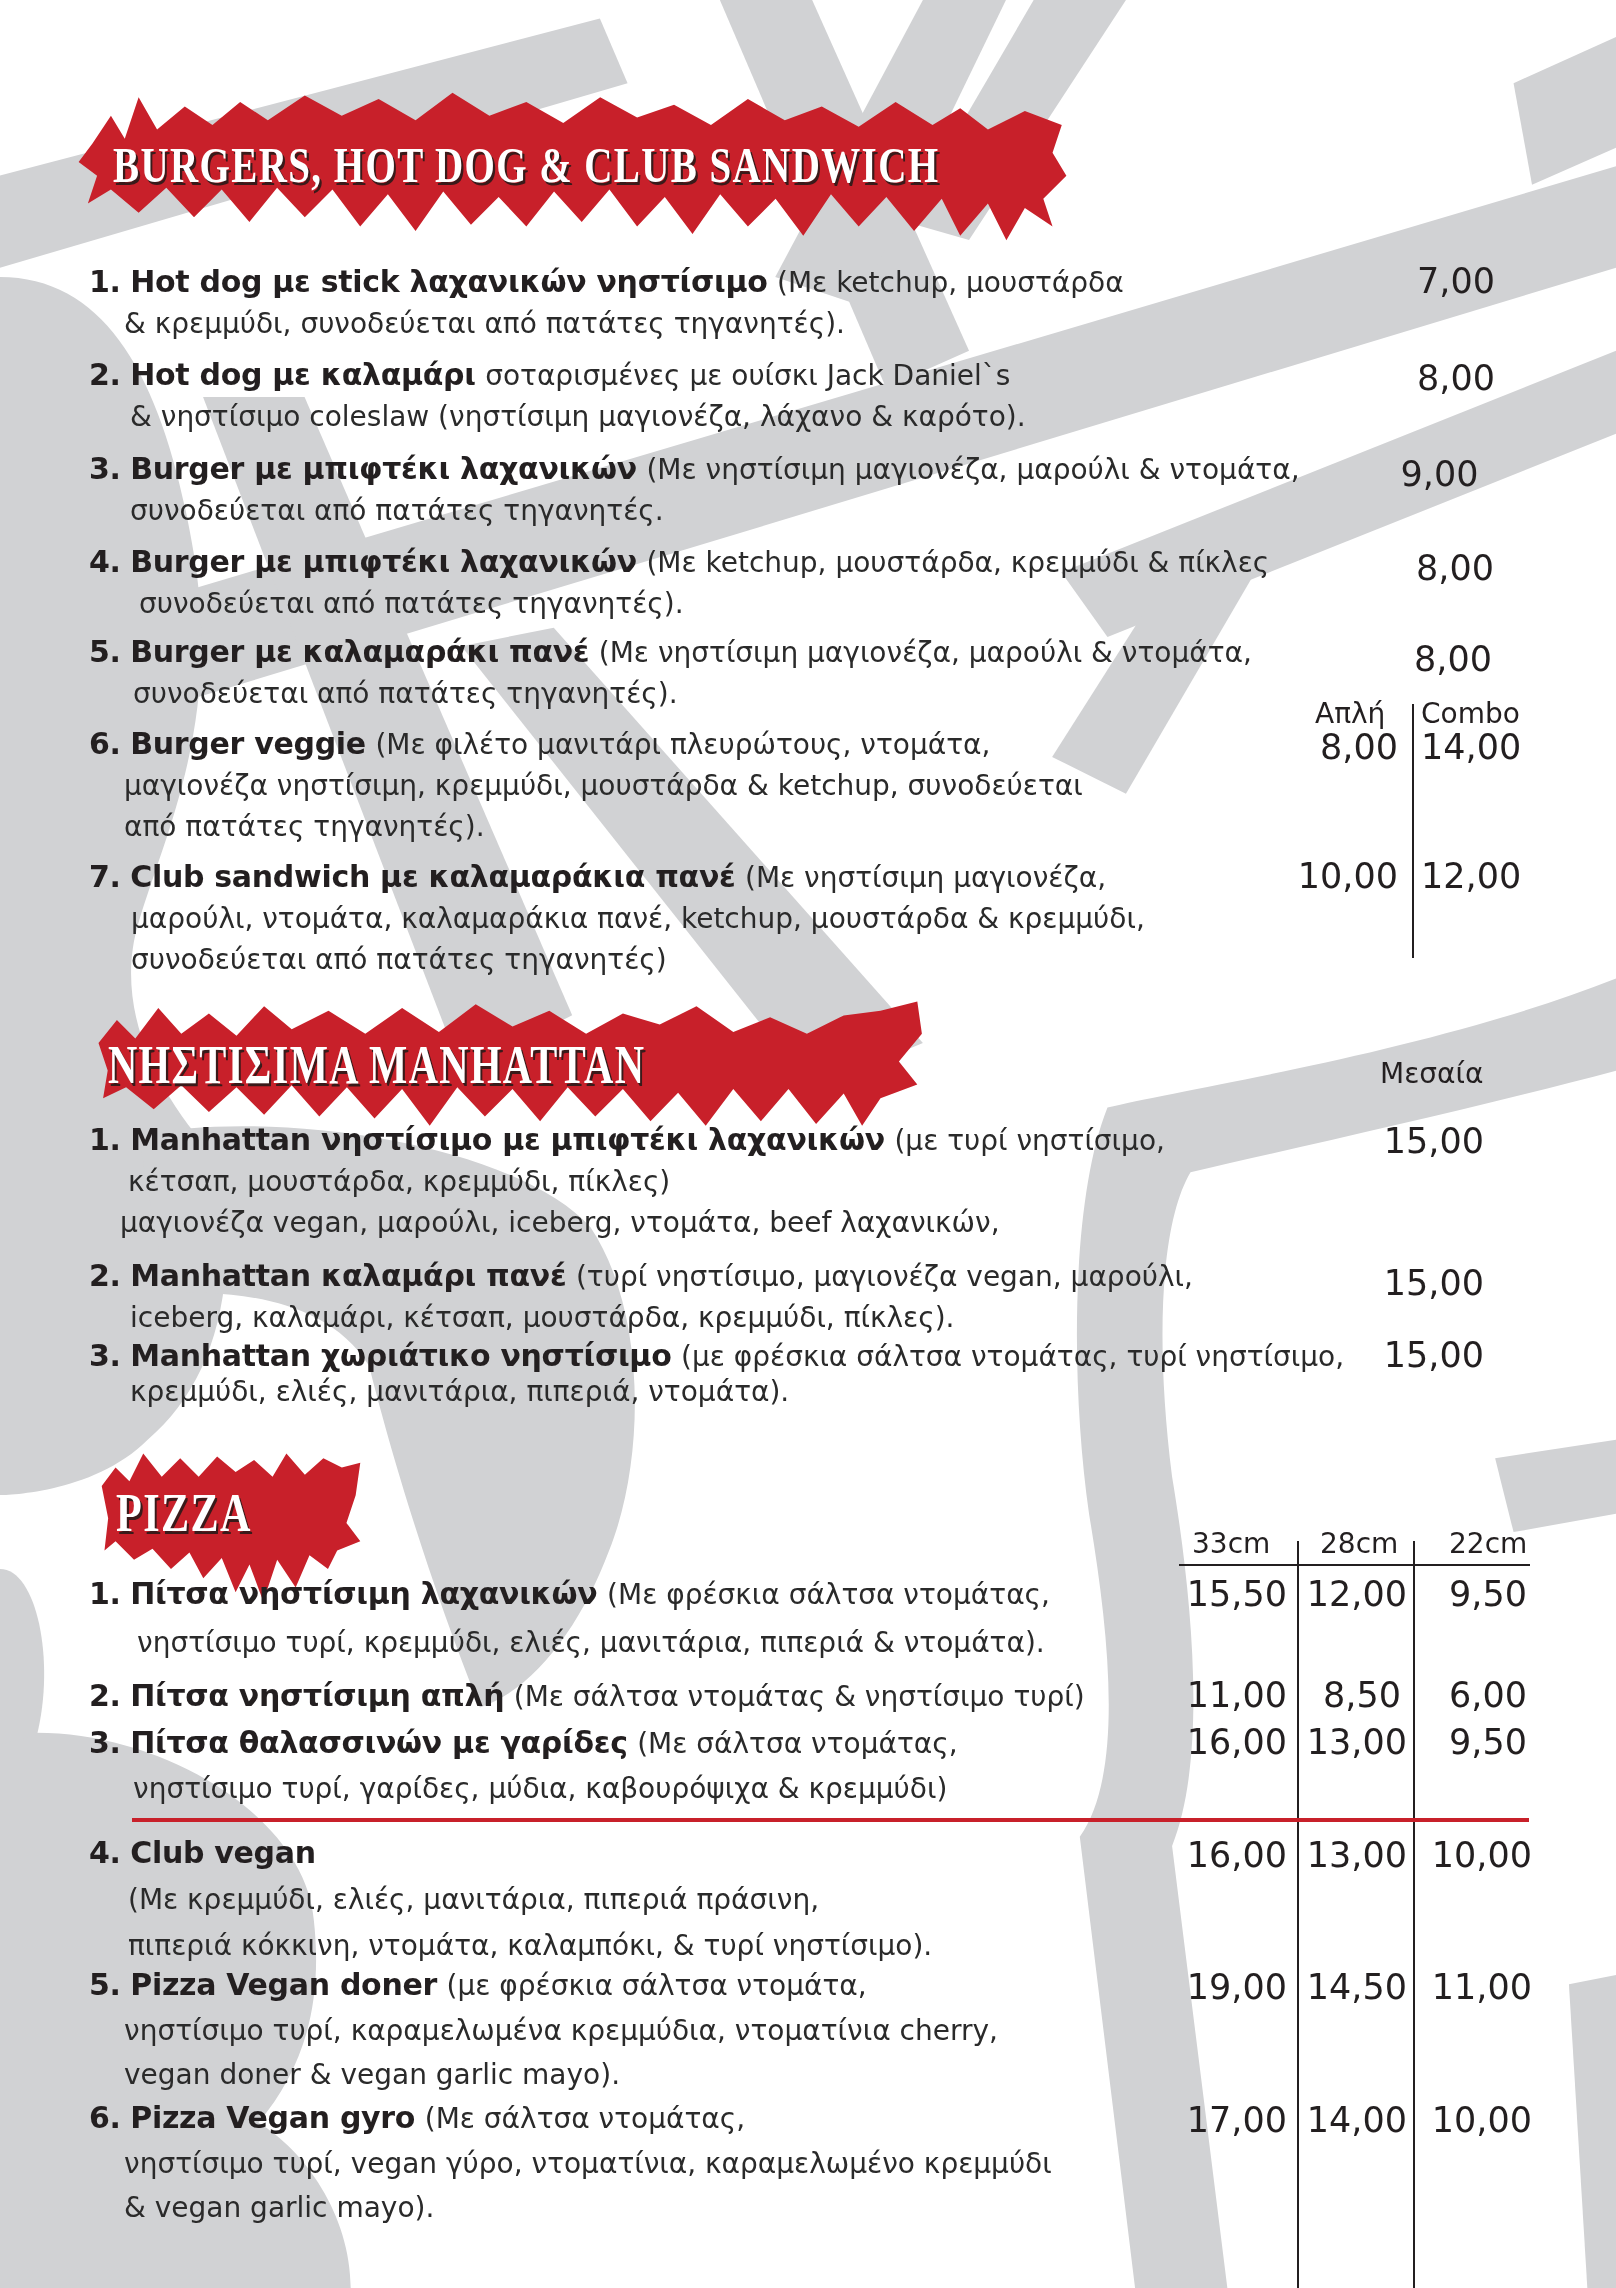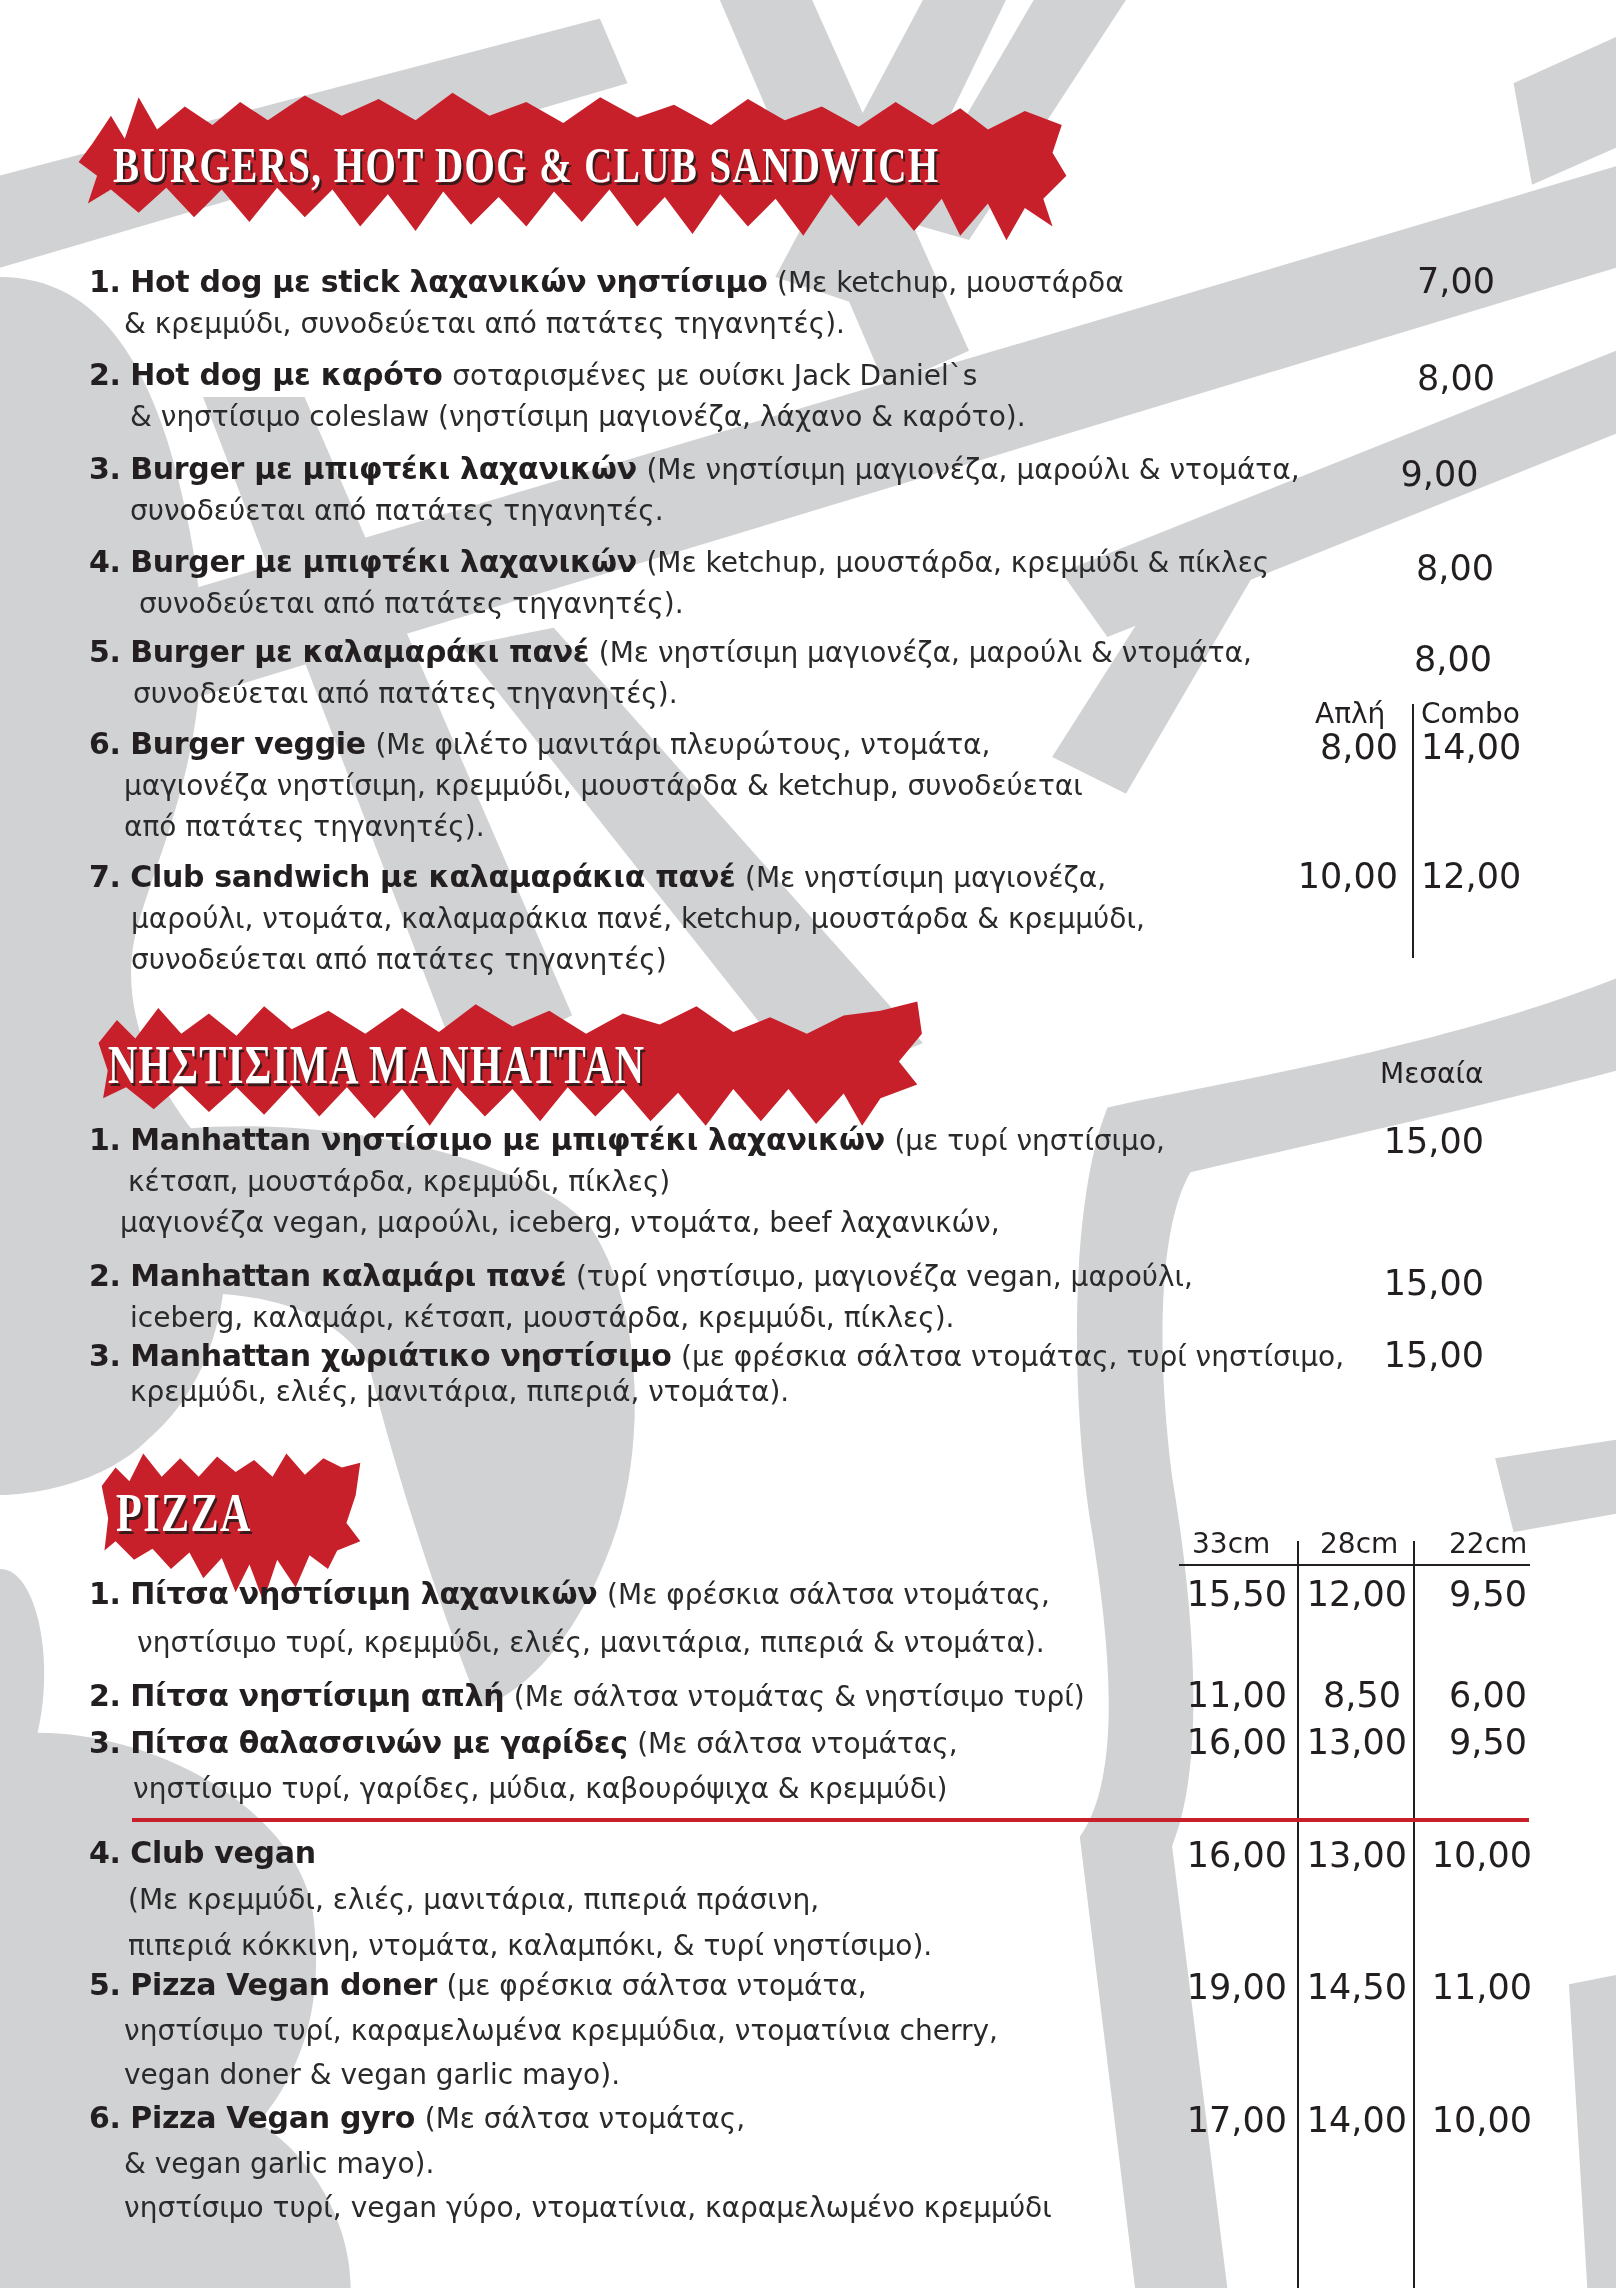--- a/index.html
+++ b/index.html
@@ -81,21 +81,21 @@
   <div class="item" style="top:261px;">
     <span class="num">1.</span>
     <span class="name">Hot dog με stick λαχανικών νηστίσιμο</span>
     <span class="desc">(Με ketchup, μουστάρδα</span>
     <span class="cont" style="padding-left:35px;">&amp; κρεμμύδι, συνοδεύεται από πατάτες τηγανητές).</span>
   </div>
   <div class="price" style="left:1384px; top:261px; width:111px;">7,00</div>
 
   <div class="item" style="top:354px;">
     <span class="num">2.</span>
-    <span class="name">Hot dog με καρότο</span>
+    <span class="name">Hot dog με καλαμάρι</span>
     <span class="desc">σοταρισμένες με ουίσκι Jack Daniel`s</span>
     <span class="cont" style="padding-left:41px;">&amp; νηστίσιμο coleslaw (νηστίσιμη μαγιονέζα, λάχανο &amp; καρότο).</span>
   </div>
   <div class="price" style="left:1384px; top:358px; width:111px;">8,00</div>
 
   <div class="item" style="top:448px;">
     <span class="num">3.</span>
     <span class="name">Burger με μπιφτέκι λαχανικών</span>
     <span class="desc">(Με νηστίσιμη μαγιονέζα, μαρούλι &amp; ντομάτα,</span>
     <span class="cont" style="padding-left:41px;">συνοδεύεται από πατάτες τηγανητές.</span>
@@ -239,21 +239,21 @@
     <span class="cont" style="padding-left:35px; margin-top:3.7px;">vegan doner &amp; vegan garlic mayo).</span>
   </div>
   <div class="price" style="left:1172px; top:1967px; width:115px;">19,00</div>
   <div class="price" style="left:1292px; top:1967px; width:115px;">14,50</div>
   <div class="price" style="left:1412px; top:1967px; width:120px;">11,00</div>
 
   <div class="item" style="top:2097px;">
     <span class="num">6.</span>
     <span class="name">Pizza Vegan gyro</span>
     <span class="desc">(Με σάλτσα ντομάτας,</span>
+    <span class="cont" style="padding-left:35px; margin-top:3.7px;">νηστίσιμο τυρί, vegan γύρο, ντοματίνια, καραμελωμένο κρεμμύδι</span>
     <span class="cont" style="padding-left:35px; margin-top:3.7px;">&amp; vegan garlic mayo).</span>
-    <span class="cont" style="padding-left:35px; margin-top:3.7px;">νηστίσιμο τυρί, vegan γύρο, ντοματίνια, καραμελωμένο κρεμμύδι</span>
   </div>
   <div class="price" style="left:1172px; top:2100px; width:115px;">17,00</div>
   <div class="price" style="left:1292px; top:2100px; width:115px;">14,00</div>
   <div class="price" style="left:1412px; top:2100px; width:120px;">10,00</div>
 
 </div>
 
 
 </body></html>

